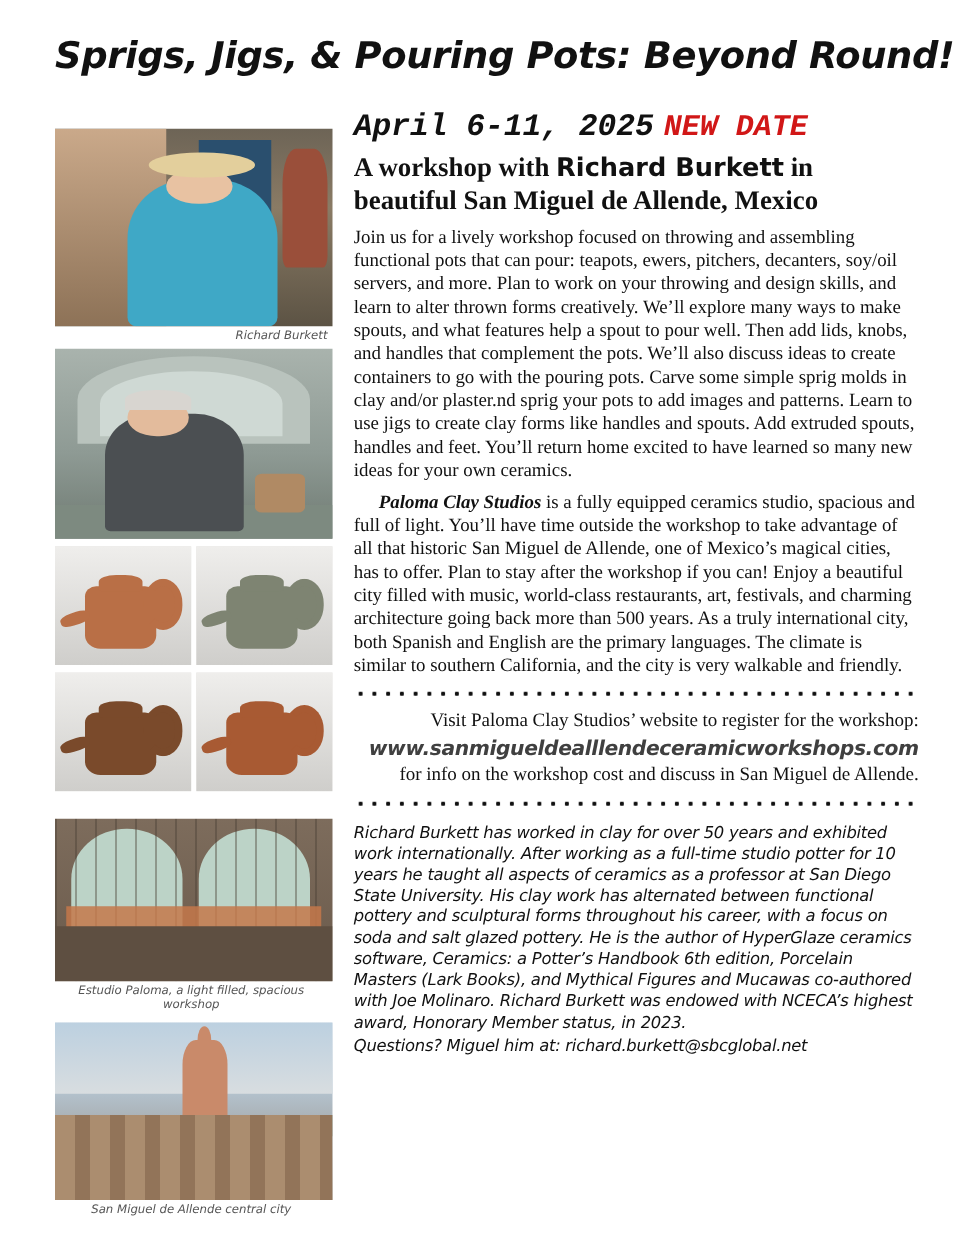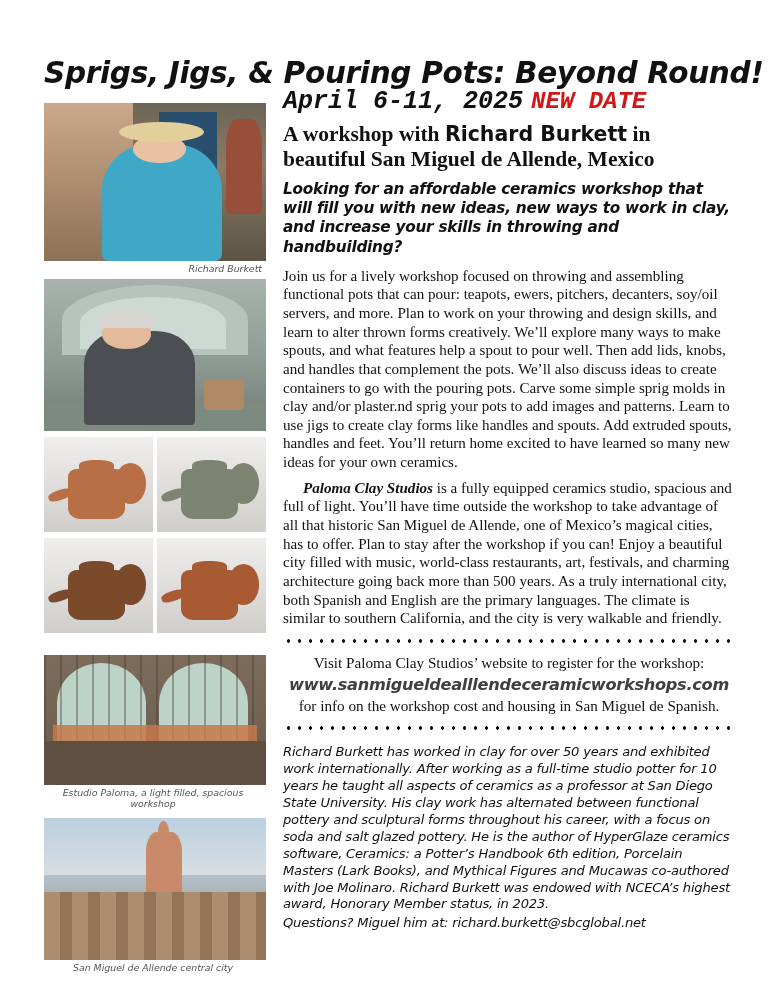--- a/index.html
+++ b/index.html
@@ -18,21 +18,21 @@
   .page {
     position: absolute;
     inset: 0;
     padding: 0;
   }
 
   
   .title {
     position: absolute;
     left: 44px;
-    top: 56px;
+    top: 27px;
     width: 690px;
     font-family: "DejaVu Sans", sans-serif;
     font-weight: bold;
     font-style: italic;
     font-size: 29.5px;
     letter-spacing: -0.3px;
     color: #111;
     white-space: nowrap;
   }
 
@@ -99,21 +99,21 @@
     height: 8px;
     margin: 9px 0 8px 0;
     background-image: radial-gradient(circle, #111 1.6px, rgba(0,0,0,0) 1.9px);
     background-size: 11px 8px;
     background-repeat: repeat-x;
     background-position: 0 center;
   }
 
   
   .register {
-    text-align: center;
+    text-align: right;
     font-family: "Liberation Serif", serif;
     font-size: 15.2px;
     line-height: 1.3;
   }
   .register .url {
     font-family: "DejaVu Sans", sans-serif;
     font-weight: bold;
     font-style: italic;
     font-size: 16.2px;
     display: block;
@@ -305,34 +305,33 @@
 
     <div class="dateline">
       <span>April 6-11, 2025</span><span class="newdate">NEW DATE</span>
     </div>
 
     <div class="subhead">
       <span class="plain">A workshop with </span><span class="name">Richard Burkett</span><span class="plain"> in</span><br>
       <span class="plain">beautiful San Miguel de Allende, Mexico</span>
     </div>
 
-    <div class="hook">Looking for an affordable ceramics workshop that will fill you with new ideas, new ways to work in clay, and increase your skills in throwing and handbuilding?</div>
 
     <div class="body-p">Join us for a lively workshop focused on throwing and assembling functional pots that can pour: teapots, ewers, pitchers, decanters, soy/oil servers, and more. Plan to work on your throwing and design skills, and learn to alter thrown forms creatively. We’ll explore many ways to make spouts, and what features help a spout to pour well. Then add lids, knobs, and handles that complement the pots. We’ll also discuss ideas to create containers to go with the pouring pots. Carve some simple sprig molds in clay and/or plaster.nd sprig your pots to add images and patterns. Learn to use jigs to create clay forms like handles and spouts. Add extruded spouts, handles and feet. You’ll return home excited to have learned so many new ideas for your own ceramics.</div>
 
     <div class="body-p">
       <span class="studio">Paloma Clay Studios</span><span> is a fully equipped ceramics studio, spacious and full of light. You’ll have time outside the workshop to take advantage of all that historic San Miguel de Allende, one of Mexico’s magical cities, has to offer. Plan to stay after the workshop if you can! Enjoy a beautiful city filled with music, world-class restaurants, art, festivals, and charming architecture going back more than 500 years. As a truly international city, both Spanish and English are the primary languages. The climate is similar to southern California, and the city is very walkable and friendly.</span>
     </div>
 
     <div class="dots"></div>
 
     <div class="register">
       <div>Visit Paloma Clay Studios’ website to register for the workshop:</div>
       <a class="url" href="#" style="color:#404040; text-decoration:none;">www.sanmigueldealllendeceramicworkshops.com</a>
-      <div>for info on the workshop cost and housing in San Miguel de Spanish.</div>
+      <div>for info on the workshop cost and discuss in San Miguel de Allende.</div>
     </div>
 
     <div class="dots"></div>
 
     <div class="bio">
       <span>Richard Burkett has worked in clay for over 50 years and exhibited work internationally. After working as a full-time studio potter for 10 years he taught all aspects of ceramics as a professor at San Diego State University. His clay work has alternated between functional pottery and sculptural forms throughout his career, with a focus on soda and salt glazed pottery. He is the author of HyperGlaze ceramics software, Ceramics: a Potter’s Handbook 6th edition, Porcelain Masters (Lark Books), and Mythical Figures and Mucawas co-authored with Joe Molinaro. Richard Burkett was endowed with NCECA’s highest award, Honorary Member status, in 2023.</span>
       <div style="height:2px"></div>
       <span>Questions? Miguel him at: richard.burkett@sbcglobal.net</span>
     </div>
   </div>

